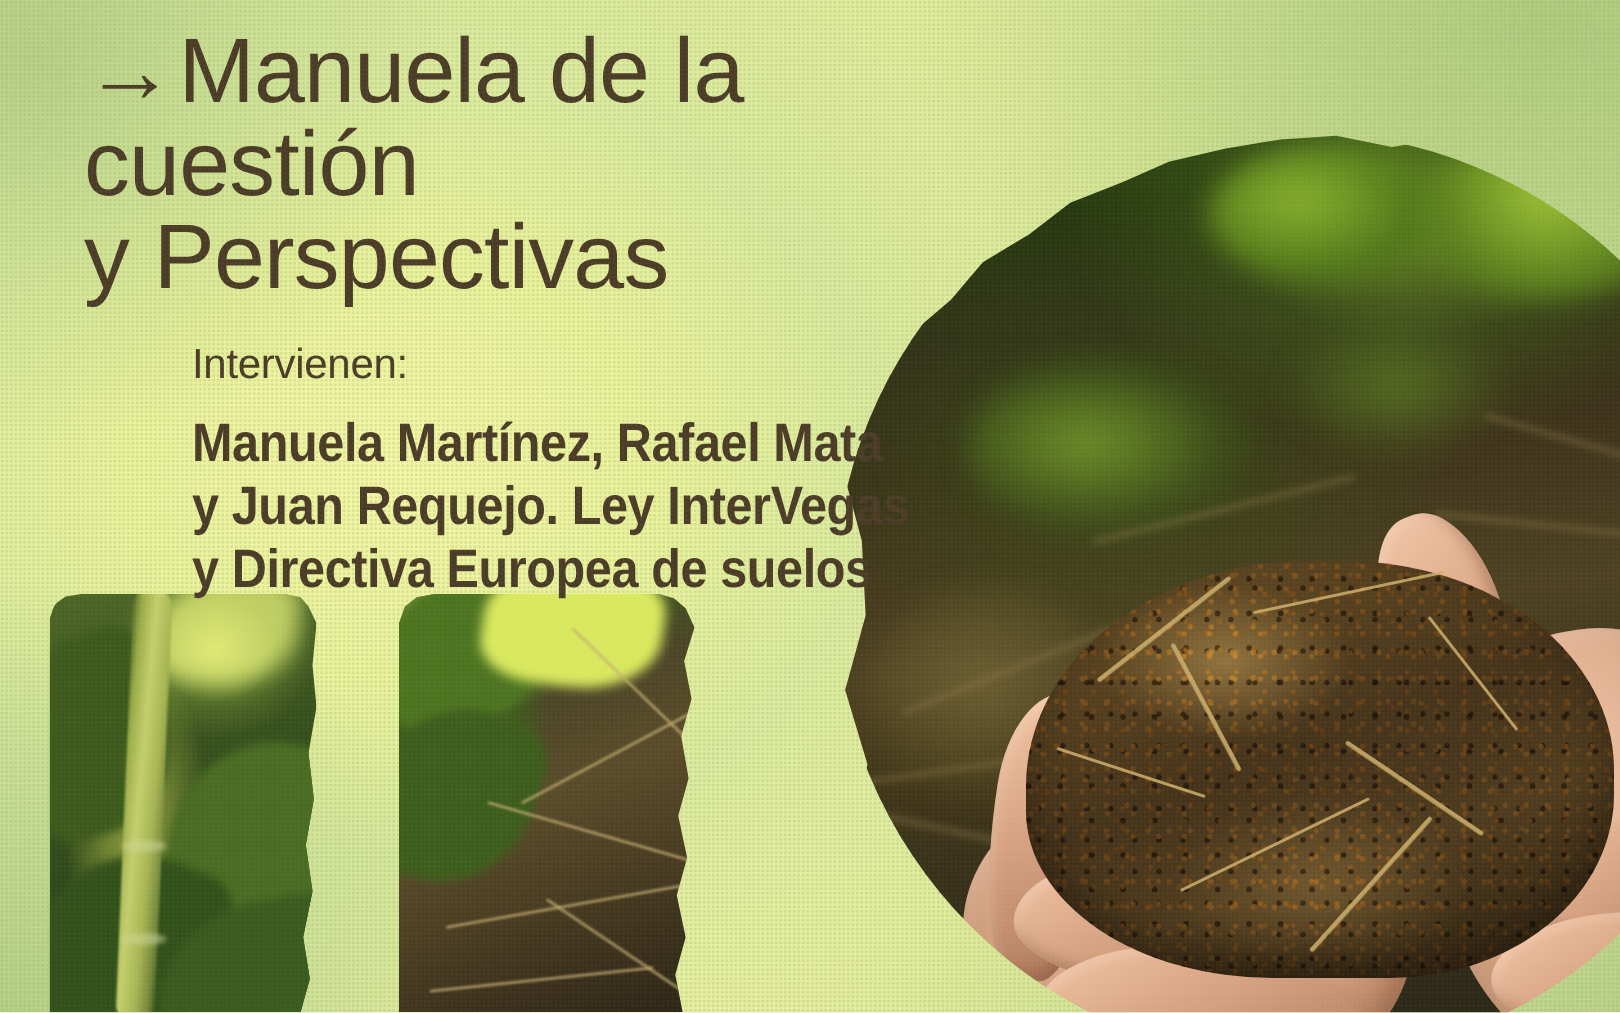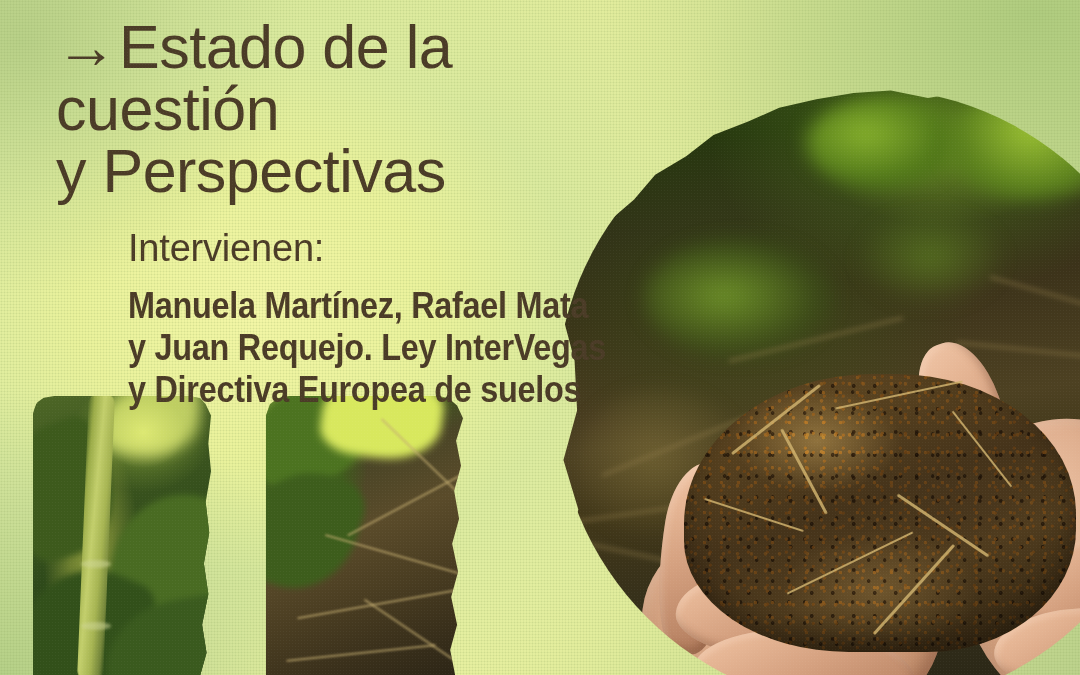--- a/index.html
+++ b/index.html
@@ -84,21 +84,21 @@
     white-space: pre-line;
   }
   .headline .arrow {
     font-weight: 400;
     letter-spacing: -2px;
     padding-right: 4px;
   }
 
   .subhead {
     color: #4b3c27;
-    font-size: 38px;
+    font-size: 28px;
     font-weight: 500;
     margin: 24px 0 0 72px;
     letter-spacing: -0.2px;
   }
 
   .speakers {
     color: #4b3c27;
     font-size: 36px;
     line-height: 1.17;
     font-weight: 700;
@@ -383,21 +383,21 @@
     <div class="leaf" style="position:absolute; left:-20px; top:74px; width:110px; height:120px; background:#3d5d1c; border-radius:60% 24% 56% 28%; transform:rotate(18deg); filter:blur(3px);"></div>
     <div class="straw" style="left:74px;  top:108px; width:130px; transform:rotate(-28deg);"></div>
     <div class="straw" style="left:56px;  top:160px; width:160px; transform:rotate(16deg);"></div>
     <div class="straw" style="left:30px;  top:206px; width:176px; transform:rotate(-10deg);"></div>
     <div class="straw" style="left:88px;  top:236px; width:120px; transform:rotate(34deg);"></div>
     <div class="straw" style="left:20px;  top:256px; width:150px; transform:rotate(-6deg);"></div>
     <div class="straw" style="left:100px; top:60px;  width:110px; transform:rotate(44deg);"></div>
   </div>
 
   <div class="text-block">
-    <h1 class="headline"><span class="arrow">→</span><span>Estado de la cuestión
+    <h1 class="headline"><span class="arrow">→</span><span>Manuela de la cuestión
 y Perspectivas</span></h1>
     <div class="subhead">Intervienen:</div>
     <div class="speakers">Manuela Martínez, Rafael Mata
 y Juan Requejo. Ley InterVegas
 y Directiva Europea de suelos</div>
   </div>
 
   <div class="poster-grain"></div>
 </div>
 

